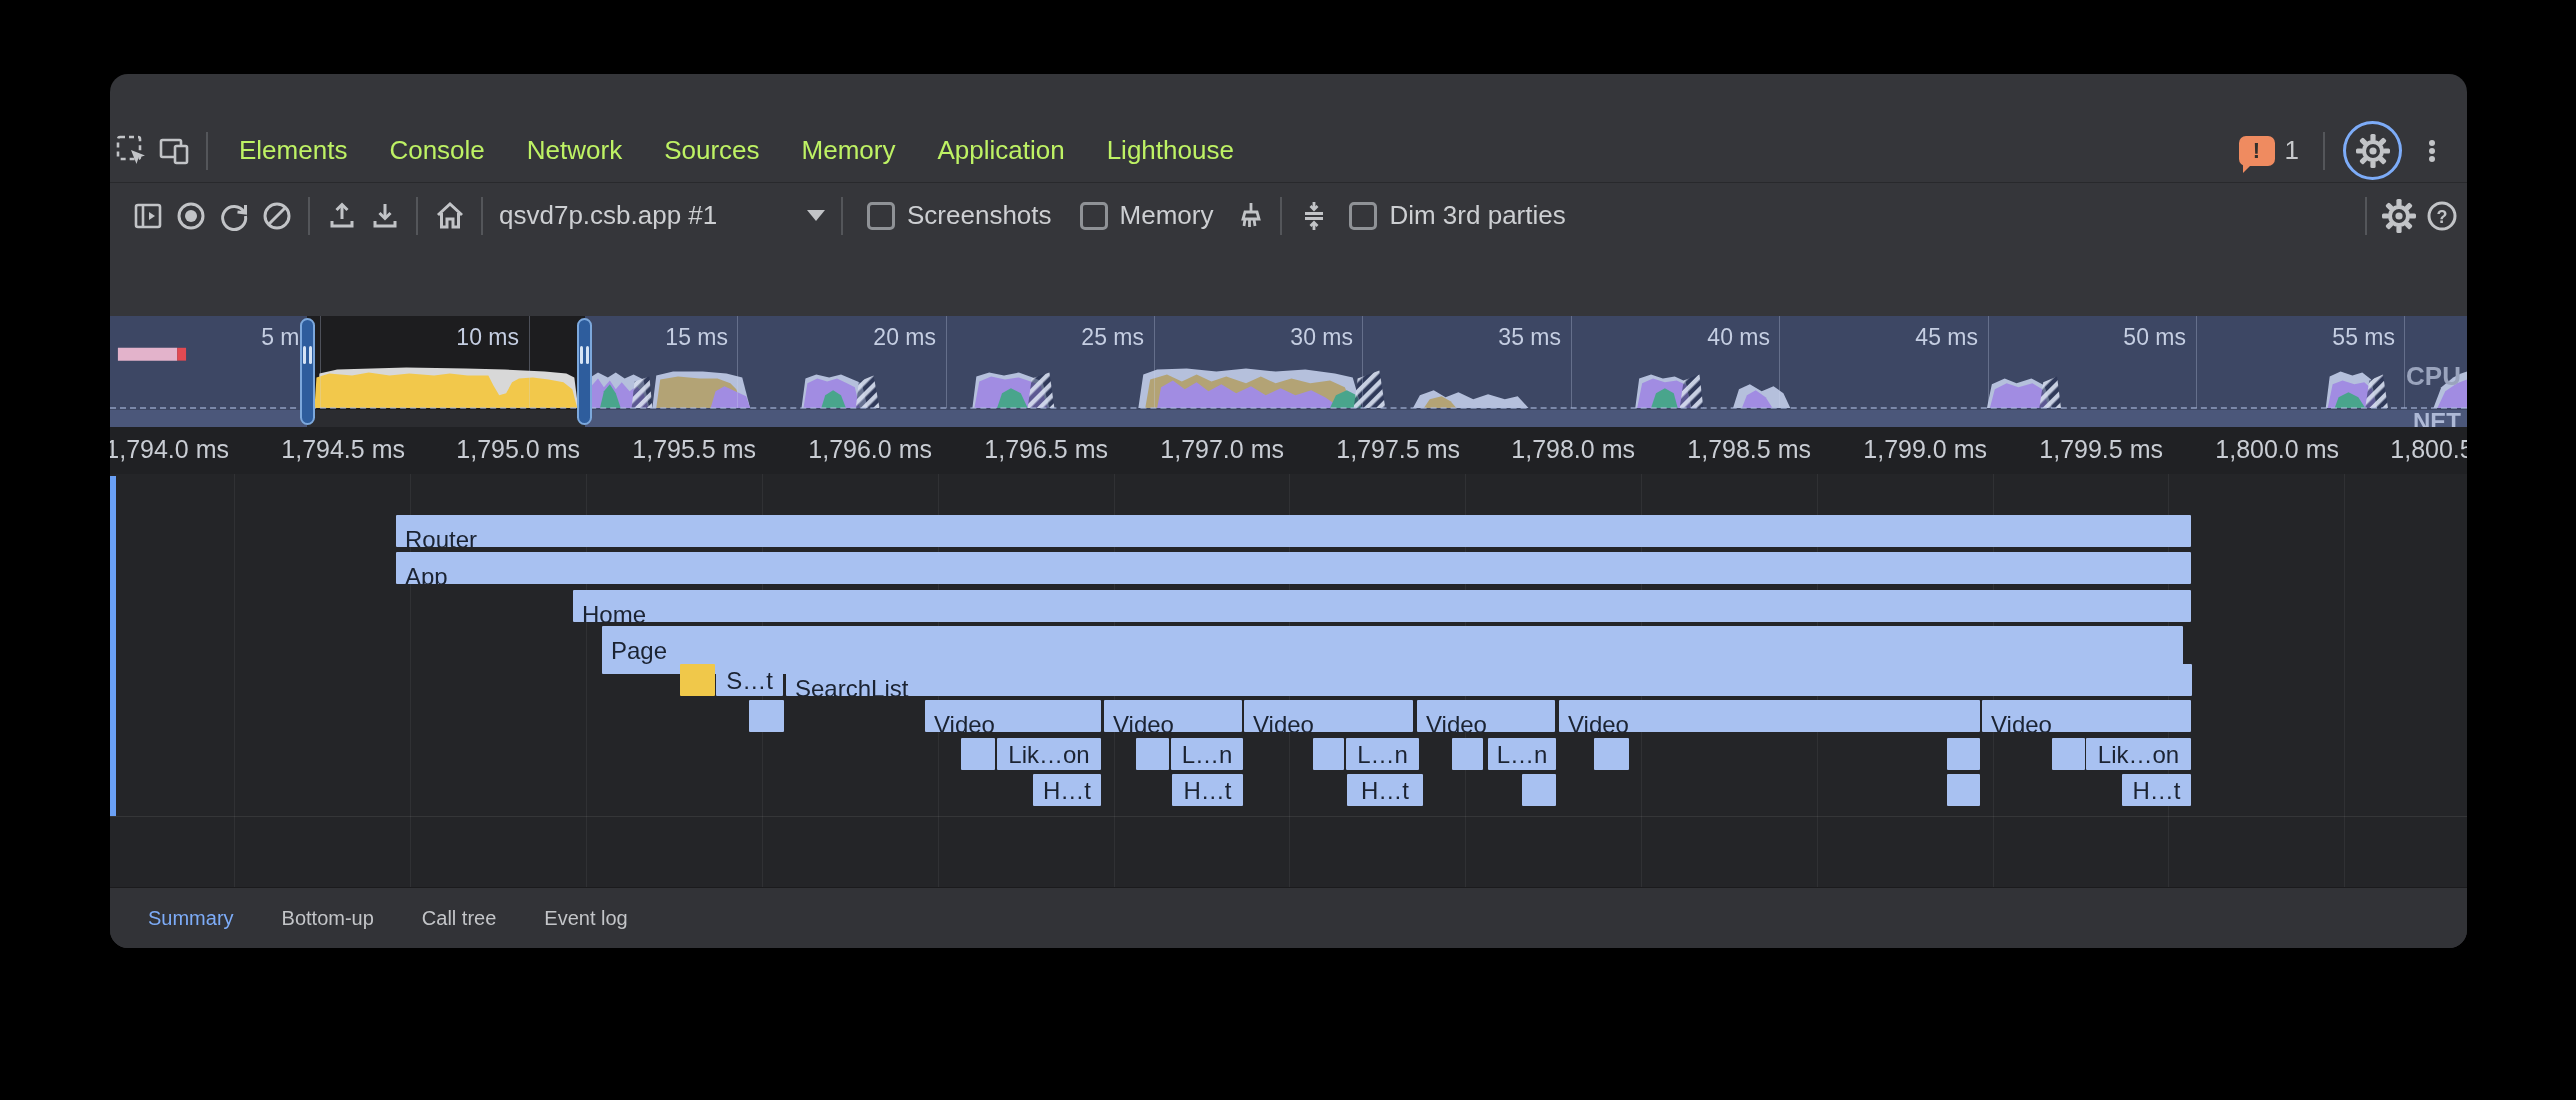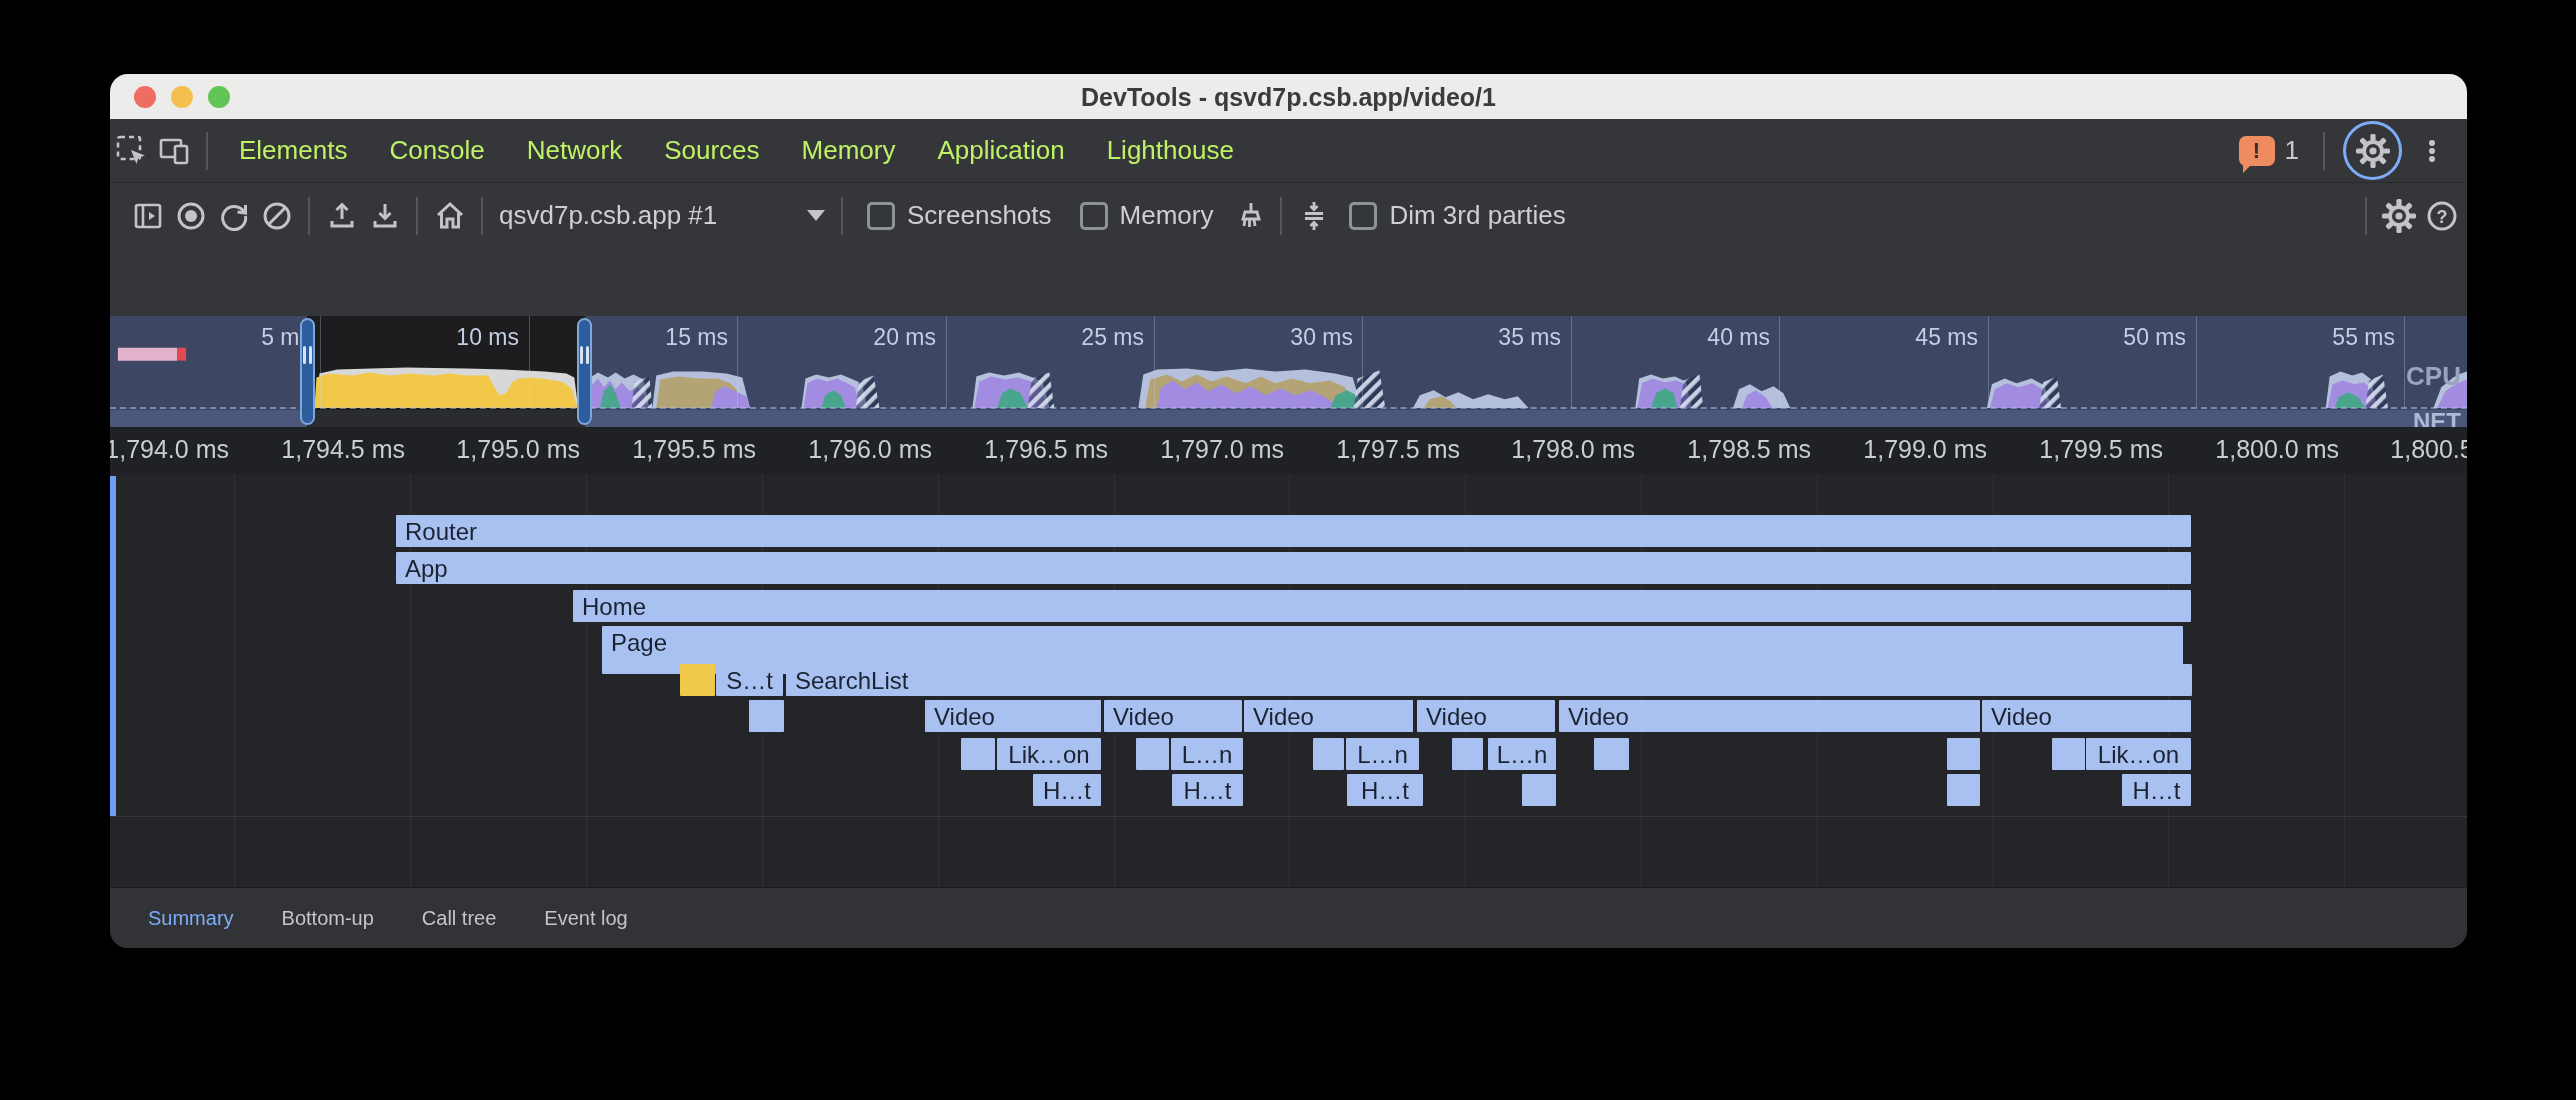--- a/index.html
+++ b/index.html
@@ -77,49 +77,41 @@
   
   .flame{position:absolute;left:0;top:400px;width:100%;height:413px;background:#242528;overflow:hidden;}
   .vline{position:absolute;top:0;height:413px;width:1px;background:rgba(255,255,255,.06);}
   .trackbar{position:absolute;left:0;top:2px;width:6px;height:340px;background:#6aa0f5;}
   .fheader{position:absolute;left:14px;top:6px;display:flex;align-items:center;gap:10px;
            font-size:25px;color:#e8e9eb;}
   .tri{width:0;height:0;border-left:11px solid transparent;border-right:11px solid transparent;
        border-top:14px solid #b8babd;margin-right:4px;}
   .hline{position:absolute;left:0;top:342px;width:100%;height:1px;background:rgba(255,255,255,.08);}
   .bar{position:absolute;height:32px;background:#a8c1f1;color:#1b2332;font-size:24px;line-height:33px;
-       padding:0 9px;box-sizing:border-box;white-space:nowrap;overflow:hidden;border-radius:1px;}
+       padding:8px 9px;box-sizing:border-box;white-space:nowrap;overflow:hidden;border-radius:1px;}
   .bar.center{text-align:center;padding:0 2px;}
   .bar.yellow{background:#f0c84a;}
 
   
   .bottombar{position:absolute;left:0;top:813px;width:100%;height:61px;background:#323337;
              border-top:1px solid #1b1b1d;display:flex;align-items:center;padding-left:14px;box-sizing:border-box;}
   .btab{position:relative;height:100%;display:flex;align-items:center;padding:8px 24px;font-size:20px;color:#c3c5c8;}
   .btab.active{color:#7dacf8;}
   .btab.active::after{content:"";position:absolute;left:4px;right:4px;bottom:0;height:6px;background:#7dacf8;
              border-radius:6px 6px 0 0;}
 
   svg.ic{display:block;}
   .ic *{vector-effect:non-scaling-stroke;}
 </style>
 </head>
 <body>
 
 <div class="stage">
   <div class="window">
 
-    <div class="titlebar">
-      <div class="traffic">
-        <div class="light" style="background:#ee6c61"></div>
-        <div class="light" style="background:#f5bf4f"></div>
-        <div class="light" style="background:#61c454"></div>
-      </div>
-      <div class="titlebar-title">DevTools - qsvd7p.csb.app/video/1</div>
-    </div>
 
     <div class="tabbar">
       <div class="iconbtn">
         <svg class="ic" width="34" height="34" viewBox="0 0 34 34" fill="none" stroke="#c2c4c7" stroke-width="2.6">
           <rect x="3" y="3" width="22" height="22" rx="2" stroke-dasharray="5 4"></rect>
           <path d="M16 16 L30 21.5 L23.6 23.6 L21.5 30 Z" fill="#c2c4c7" stroke="none"></path>
         </svg>
       </div>
       <div class="iconbtn">
         <svg class="ic" width="34" height="34" viewBox="0 0 34 34" fill="none" stroke="#c2c4c7" stroke-width="2.6">

